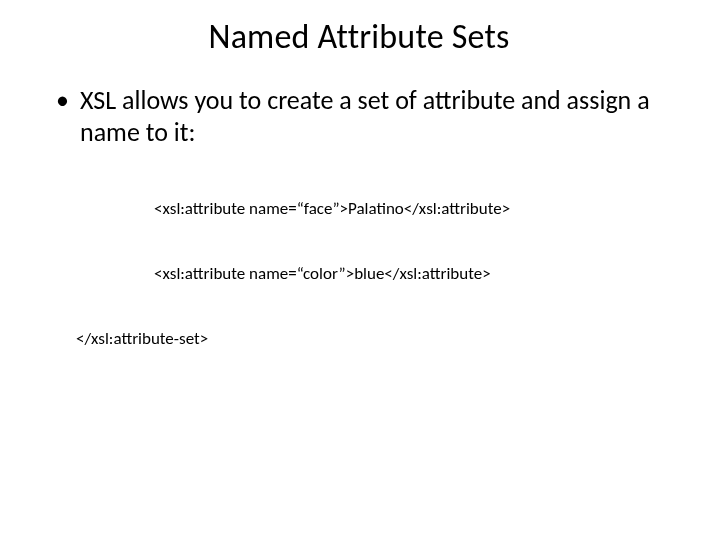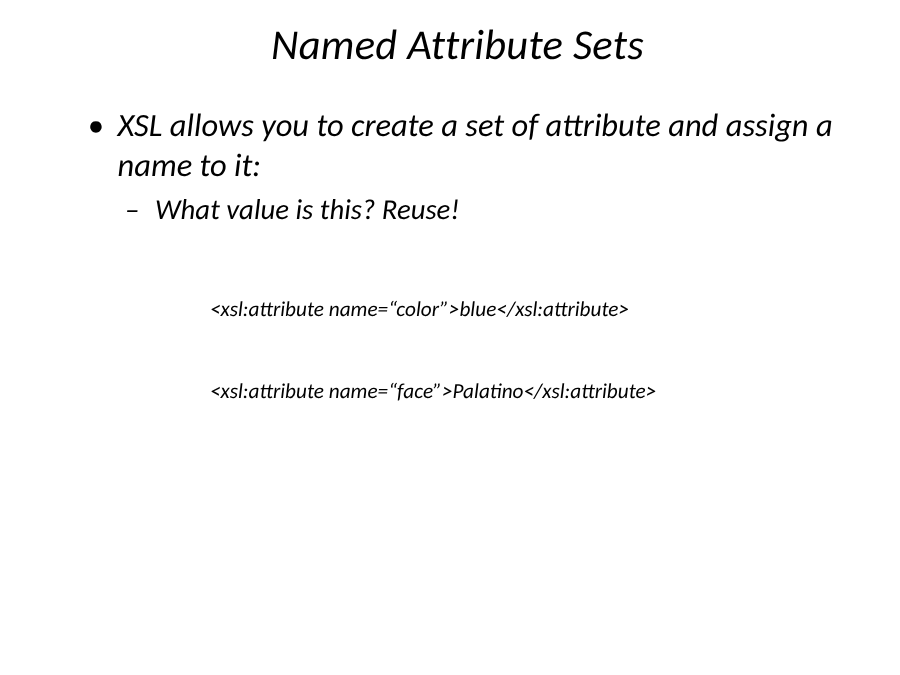--- a/index.html
+++ b/index.html
@@ -8,23 +8,22 @@
     width: 720px;
     height: 540px;
     background: #fff;
     font-family: Calibri, "Segoe UI", Arial, sans-serif;
     color: #000;
   }
   .slide {
     box-sizing: border-box;
     width: 716px;
     height: 540px;
-    padding: 10px 40px 20px 56px;
+    padding: 10px 40px 20px 42px;
     position: relative;
-    font-style: italic;
   }
   .title {
     text-align: center;
     font-size: 34px;
     font-weight: 400;
     margin: 6px 0 28px 0;
     letter-spacing: 0.2px;
   }
   ul.level1 {
     list-style: none;
@@ -78,26 +77,22 @@
 </head>
 <body>
 
 <div class="slide">
 
   <h1 class="title">Named Attribute Sets</h1>
 
   <ul class="level1">
     <li>
       <span>XSL allows you to create a set of attribute and assign a name to it:</span>
-      <ul class="level2">
-        <li>
-          <span>What value is this?  Reuse!</span>
-        </li>
-      </ul>
     </li>
   </ul>
 
   <div class="code-block">
+    <div class="code-line indent">&lt;xsl:attribute name=“face”&gt;Palatino&lt;/xsl:attribute&gt;</div>
     <div class="code-line indent">&lt;xsl:attribute name=“color”&gt;blue&lt;/xsl:attribute&gt;</div>
-    <div class="code-line indent">&lt;xsl:attribute name=“face”&gt;Palatino&lt;/xsl:attribute&gt;</div>
+    <div class="code-line">&lt;/xsl:attribute-set&gt;</div>
   </div>
 
 </div>
 
 </body></html>

